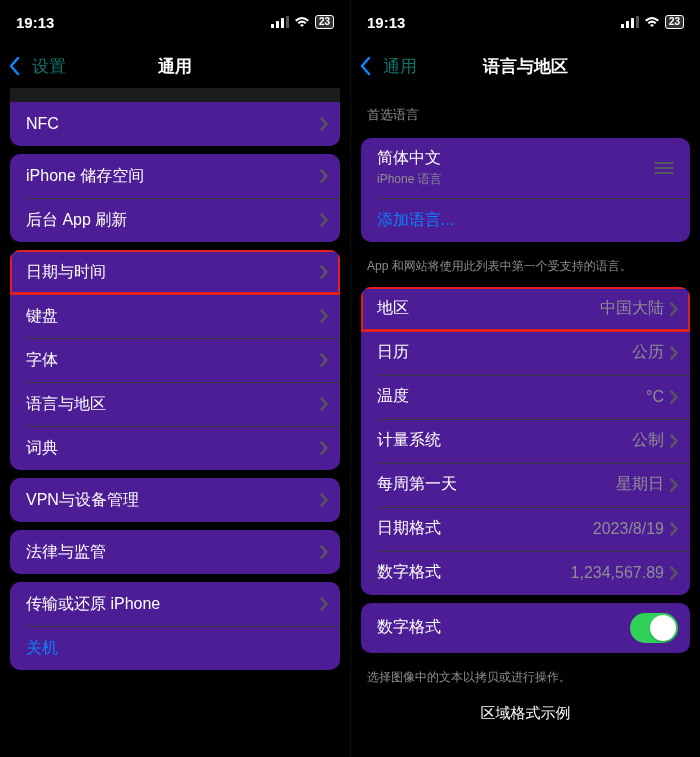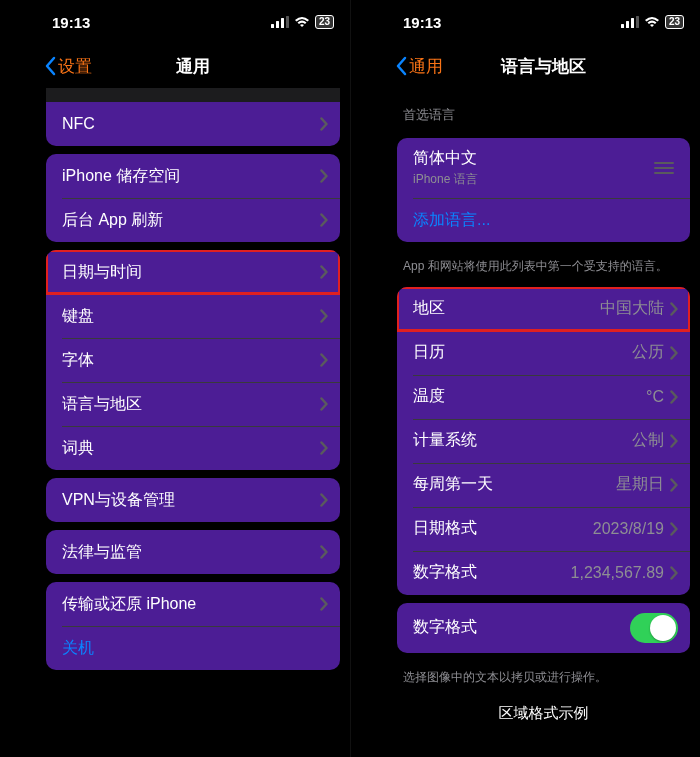--- a/index.html
+++ b/index.html
@@ -11,21 +11,20 @@
       font-family: -apple-system, "Helvetica Neue", sans-serif;
       overflow: hidden;
     }
     .screen {
       width: 350px;
       height: 757px;
       background: #000;
       display: flex;
       flex-direction: column;
       position: relative;
-      padding-left: 36px;
     }
     .screen + .screen { border-left: 1px solid #111; }
     .status-bar {
       height: 44px;
       display: flex;
       align-items: center;
       justify-content: space-between;
       padding: 0 16px;
       color: #fff;
       font-size: 15px;
@@ -53,22 +52,22 @@
     }
     .nav-bar {
       height: 44px;
       display: flex;
       align-items: center;
       position: relative;
     }
     .back-btn {
       display: flex;
       align-items: center;
-      gap: 2px;
-      color: #f97316;
+      gap: 12px;
+      color: #0f766e;
       font-size: 17px;
       padding-left: 8px;
       cursor: pointer;
     }
     .back-chevron {
       width: 12px;
       height: 20px;
     }
     .nav-title {
       position: absolute;

